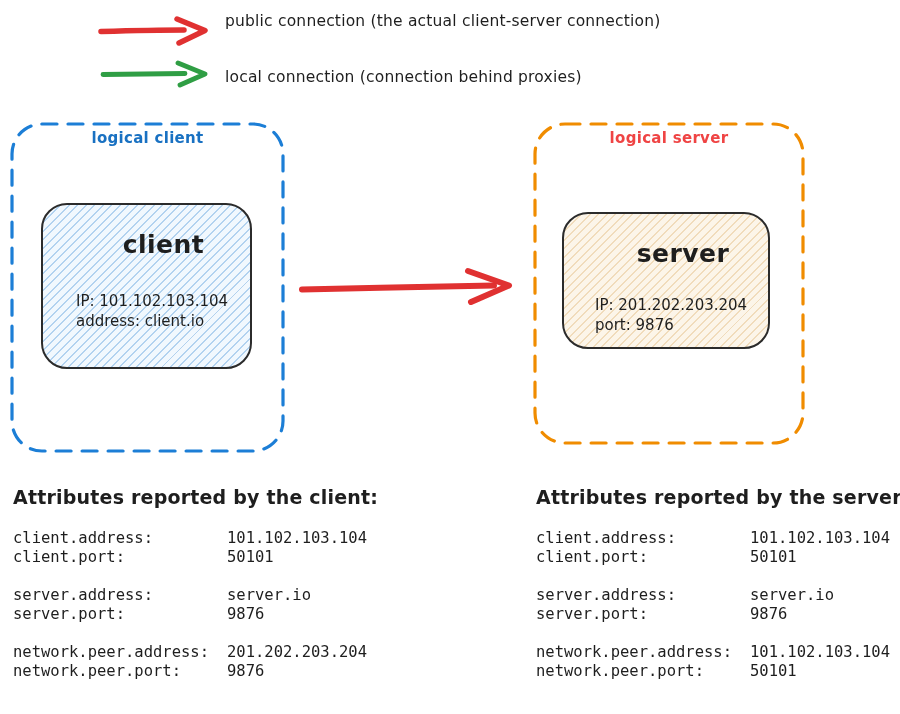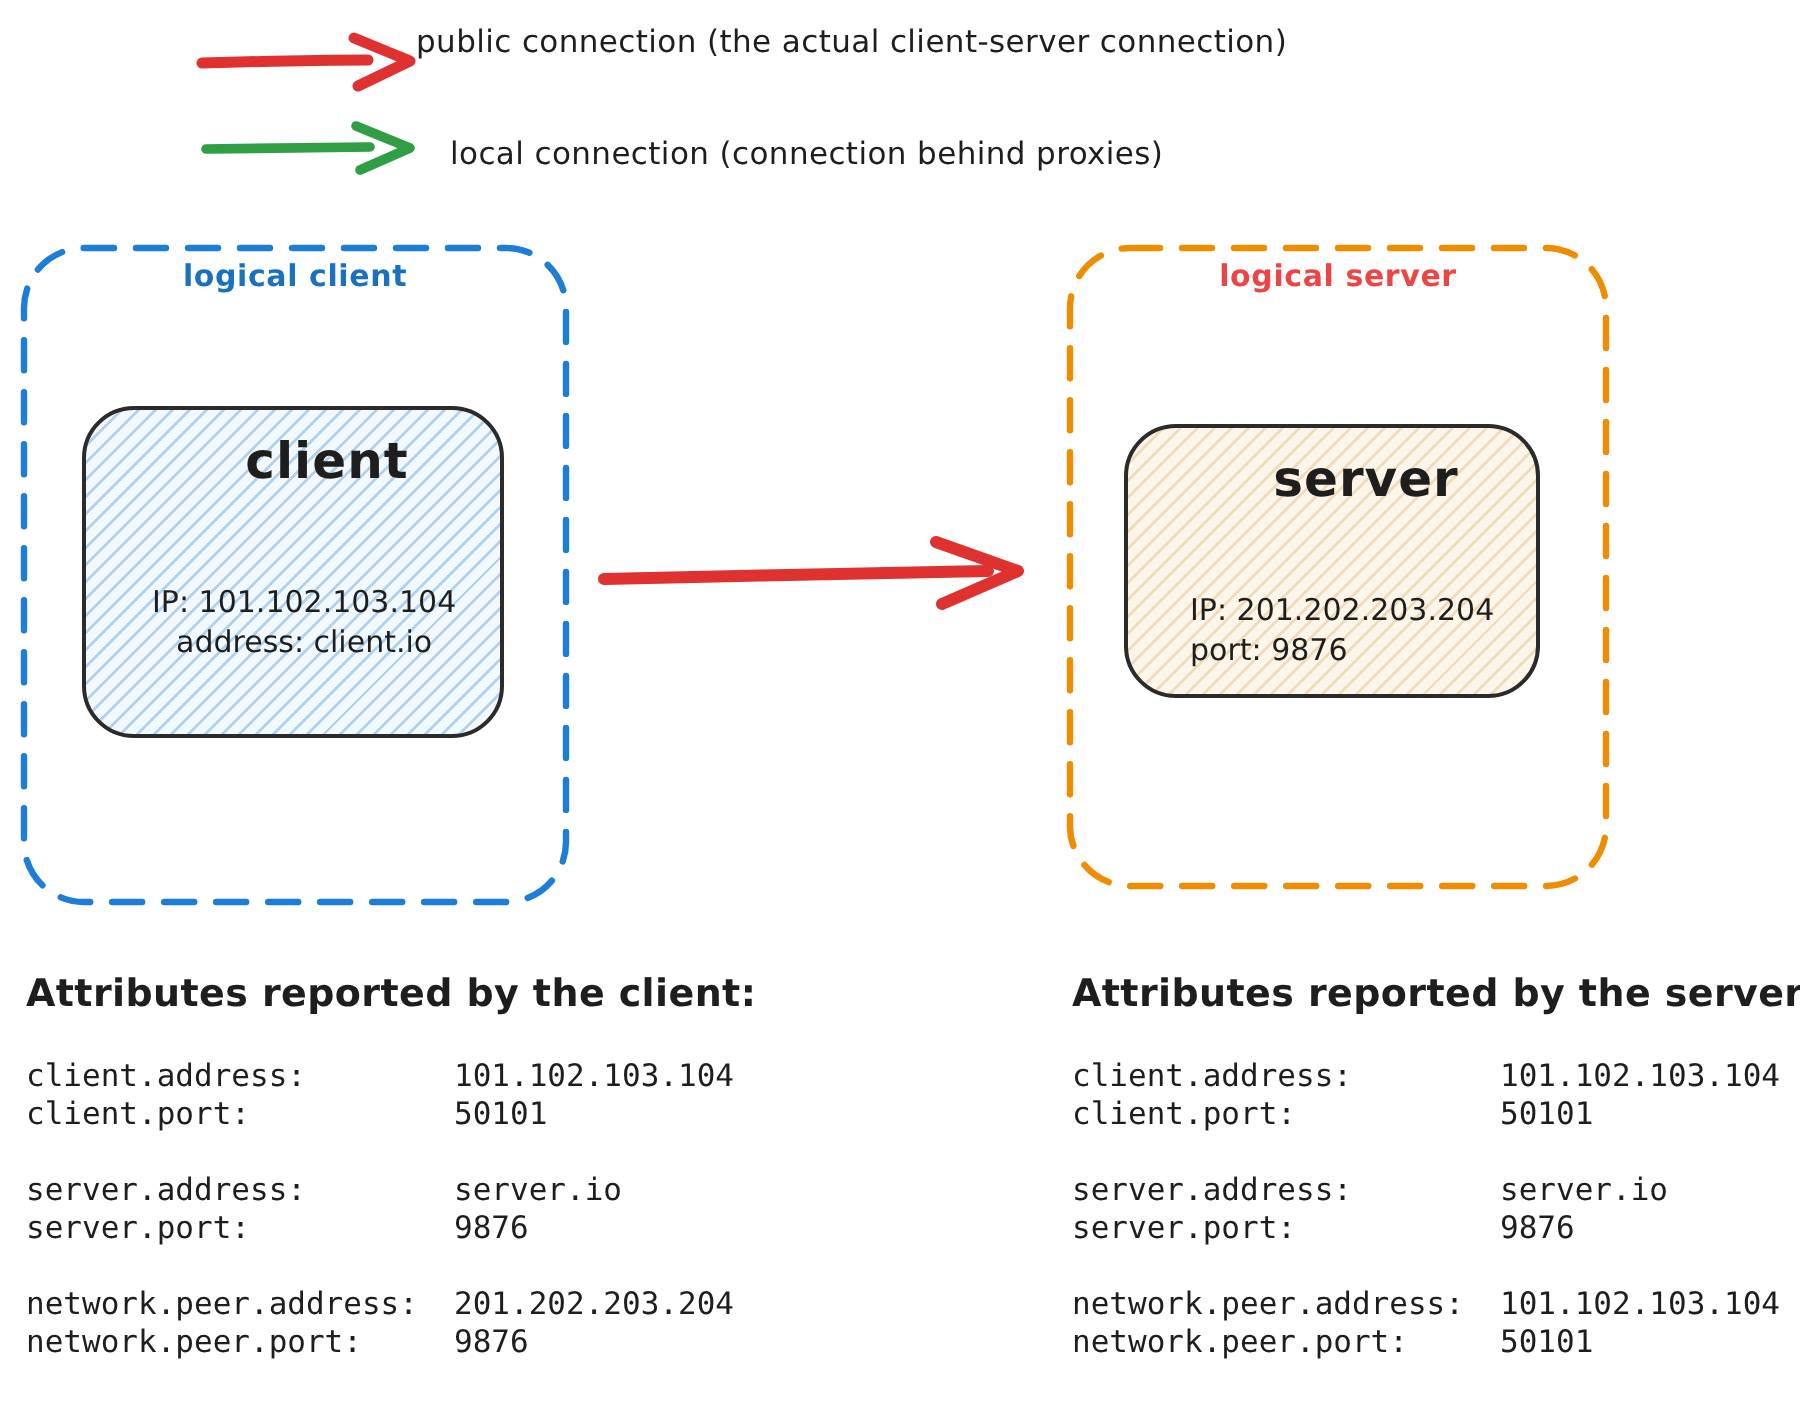--- a/index.html
+++ b/index.html
@@ -3,43 +3,43 @@
 <meta charset="utf-8">
 <style>
   * { margin:0; padding:0; box-sizing:border-box; }
   html,body { background:#ffffff; }
   body { font-family:"DejaVu Sans", sans-serif; color:#1e1e1e; }
   .canvas { position:relative; width:900px; height:714px; background:#ffffff; overflow:hidden; }
 
   
   .legend-arrow { position:absolute; }
   .legend-label { position:absolute; font-size:15.5px; letter-spacing:.2px; white-space:nowrap; }
-  .legend-label.l1 { left:208px; top:12px; }
+  .legend-label.l1 { left:225px; top:12px; }
   .legend-label.l2 { left:225px; top:68px;text-align:center; }
 
   
   .group { position:absolute; }
   .group-border { position:absolute; left:0; top:0; }
   .group-label { position:absolute; top:7px; left:0; width:100%; text-align:center;
                  font-size:15px; font-weight:bold; letter-spacing:.3px; }
   .group.client-group { left:10px; top:122px; width:275px; height:331px; }
   .group.client-group .group-label { color:#1971c2; }
   .group.server-group { left:533px; top:122px; width:272px; height:323px; }
   .group.server-group .group-label { color:#ef4444; }
 
   
   .node { position:absolute; border:2.2px solid #2b2b2b; border-radius:26px; }
-  .node-title { position:absolute; top:11px; left:0; width:100%; text-align:center;
+  .node-title { position:absolute; top:25px; left:0; width:100%; text-align:center;
                 font-size:25px; font-weight:bold; letter-spacing:.5px;padding-left:34px; }
   .node-lines { position:absolute; font-size:15px; line-height:20px; white-space:nowrap; }
   .client-node { left:31px; top:81px; width:211px; height:166px;
     background:
       repeating-linear-gradient(135deg, rgba(84,154,218,.40) 0 1.4px, rgba(0,0,0,0) 1.4px 6px),
       #f1f8fe; }
-  .client-node .node-lines { left:33px; top:86px;text-align:center; }
+  .client-node .node-lines { left:33px; top:86px; }
   .server-node { left:29px; top:90px; width:208px; height:137px;
     background:
       repeating-linear-gradient(135deg, rgba(222,178,112,.38) 0 1.4px, rgba(0,0,0,0) 1.4px 6px),
       #fcf5e9; }
   .server-node .node-lines { left:31px; top:81px; }
 
   
   .main-arrow { position:absolute; left:293px; top:266px; }
 
   

